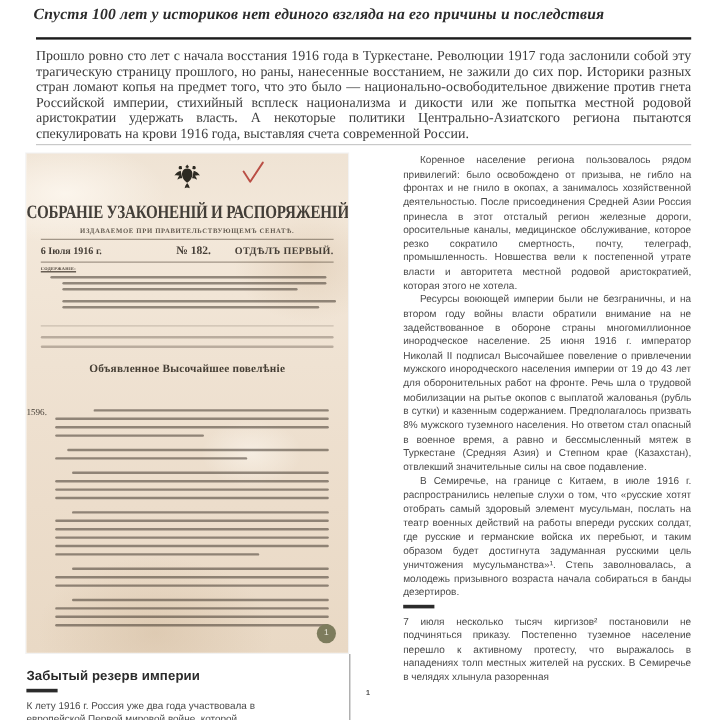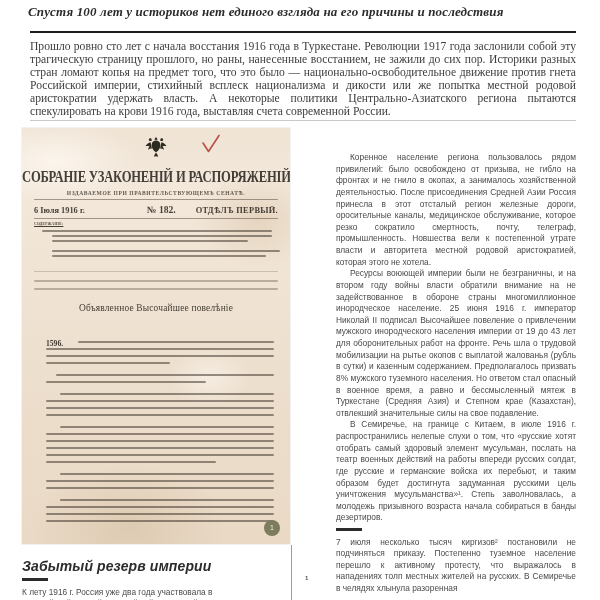--- a/index.html
+++ b/index.html
@@ -45,21 +45,21 @@
   .rule-lede{
     position:absolute;left:30px;top:120px;width:546px;height:0;
     border-top:1px solid #c9c9c9;
   }
 
   
   .col-left{
     position:absolute;left:22px;top:128px;width:268px;
   }
   .col-right{
-    position:absolute;left:336px;top:128px;width:240px;margin-top:24px;
+    position:absolute;left:336px;top:128px;width:240px;
   }
 
   
   .doc-figure{
     position:relative;
     width:268px;height:416px;
     background:
       linear-gradient(180deg,#efe3d4 0%,#f3e8da 14%,#efe2d2 42%,#ecddcb 70%,#e9d9c5 100%);
     box-shadow:0 0 0 1px rgba(0,0,0,.05);
     overflow:hidden;
@@ -126,47 +126,47 @@
   .scanline{
     position:absolute;height:2px;border-radius:1px;
     background:rgba(58,48,38,.52);
     filter:blur(.45px);
   }
   .scanline.light{background:rgba(58,48,38,.30);}
 
   .doc-h1{
     position:absolute;left:0;right:0;top:175px;text-align:center;
     font-family:"Liberation Serif", serif;
-    font-size:9.4px;font-weight:400;color:#2e281f;
+    font-size:9.4px;font-weight:700;color:#2e281f;
     letter-spacing:.2px;opacity:.88;
   }
   .doc-h2{
     position:absolute;left:0;right:0;top:192px;text-align:center;
     font-family:"Liberation Serif", serif;
     font-size:7.2px;font-weight:700;color:#332c23;opacity:.88;
   }
   .doc-art{
-    position:absolute;left:24px;top:211px;
-    font-family:"Liberation Serif", serif;
-    font-size:7.6px;font-weight:700;color:#2e2820;opacity:.9;
+    position:absolute;left:0;top:211px;
+    font-family:"Liberation Serif", serif;
+    font-size:7.6px;font-weight:400;color:#2e2820;opacity:.9;
   }
 
   .page-badge{
     position:absolute;right:10px;bottom:8px;
     width:16px;height:16px;border-radius:50%;
     background:#7d7c5d;
     color:#efeee2;
     font-size:7px;line-height:16px;text-align:center;
     font-family:"Liberation Sans",sans-serif;
   }
 
   
   .caption-wrap{margin-top:14px;width:232px;}
   .cap-title{
-    font-size:14px;font-weight:700;color:#2b2b2b;letter-spacing:.1px;font-style:italic;
+    font-size:11px;font-weight:700;color:#2b2b2b;letter-spacing:.1px;
   }
   .cap-rule{
     margin:4px 0 6px;width:26px;height:2.6px;background:#2b2b2b;
   }
   .cap-body{
     font-size:8.3px;line-height:11.6px;color:#4a4a4a;
   }
 
   .col-divider{
     position:absolute;left:291px;top:545px;width:0;height:55px;

